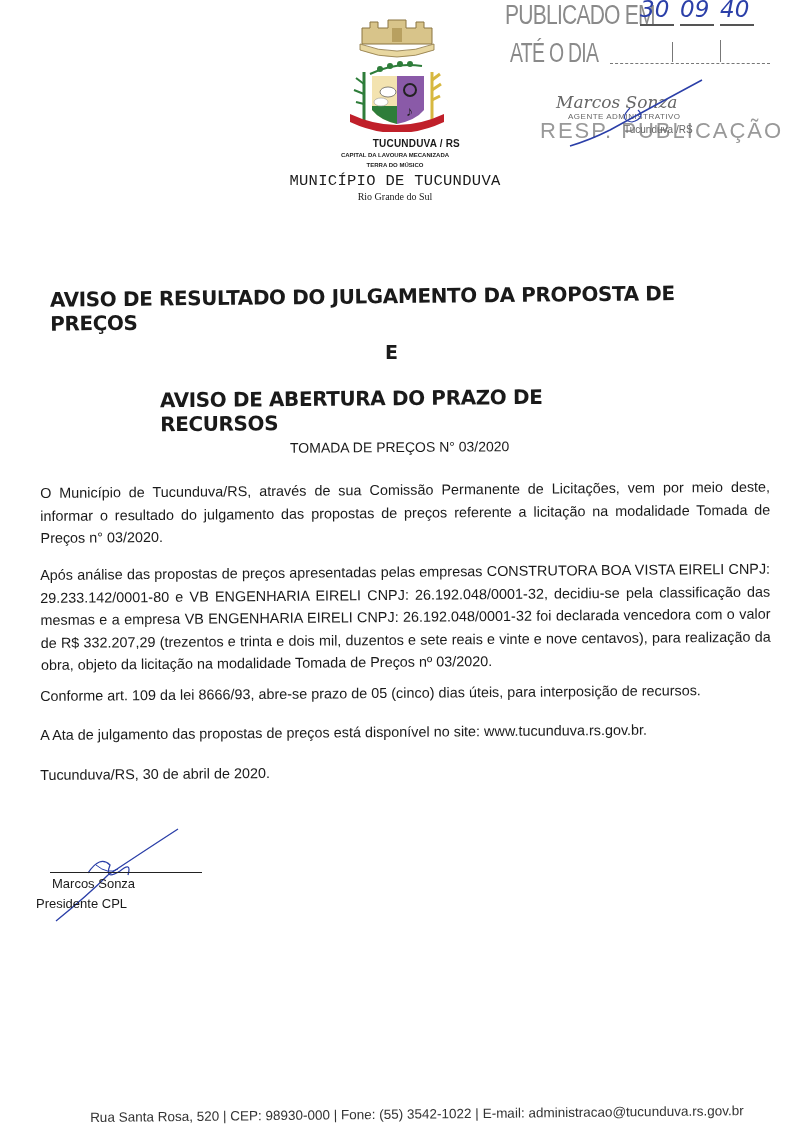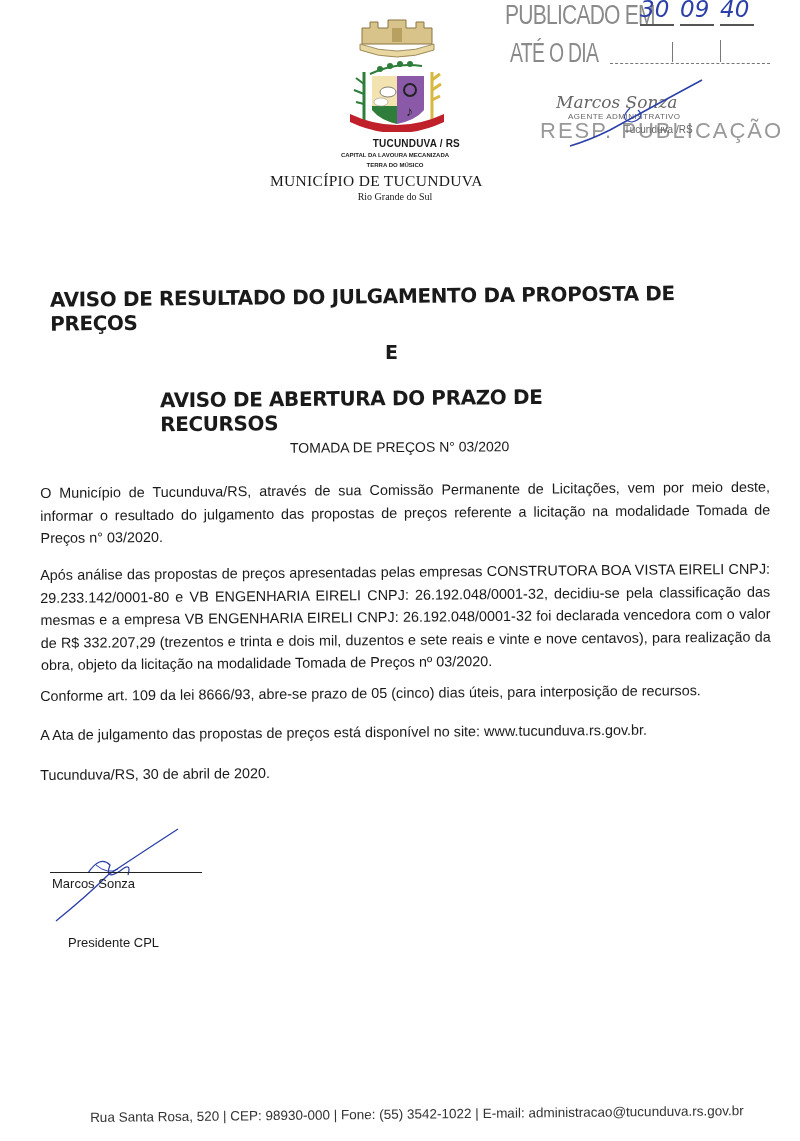--- a/index.html
+++ b/index.html
@@ -6,21 +6,21 @@
     body {
       width: 800px; height: 1141px; background: #ffffff; position: relative; overflow: hidden;
       font-family: "Liberation Sans", sans-serif; color: #1a1a1a;
     }
     .abs { position: absolute; }
     
     .emblem { left: 340px; top: 14px; width: 115px; height: 118px; }
     .city-name { left: 330px; top: 138px; width: 130px; text-align: right; font-weight: bold; font-size: 10px; letter-spacing: 0.2px; }
     .city-sub1 { left: 320px; top: 152px; width: 150px; text-align: center; font-weight: bold; font-size: 6px; }
     .city-sub2 { left: 320px; top: 162px; width: 150px; text-align: center; font-weight: bold; font-size: 6px; }
-    .municipio { left: 270px; top: 172px; width: 250px; font-family: Liberation Serif, serif; font-size: 15.5px; letter-spacing: 0.3px; }
+    .municipio { left: 270px; top: 172px; width: 250px; text-align: center; font-family: Liberation Mono, monospace; font-size: 15.5px; letter-spacing: 0.3px; }
     .estado { left: 270px; top: 191px; width: 250px; text-align: center; font-family: "Liberation Serif", serif; font-size: 10px; }
 
     
     .stamp { color: #777; font-family: "Liberation Sans Narrow", "Liberation Sans", sans-serif; }
     .stamp-line1 { left: 505px; top: 0px; font-size: 27px; letter-spacing: -1px; color: #8a8a8a; transform: scaleX(0.78); transform-origin: left top; }
     .stamp-line2 { left: 510px; top: 38px; font-size: 27px; letter-spacing: -1px; color: #8a8a8a; transform: scaleX(0.72); transform-origin: left top; }
     .hand { color: #2b3fa8; font-family: "DejaVu Sans", sans-serif; font-style: italic; font-size: 23px; }
     .stamp-date { left: 640px; top: 0px; width: 120px; height: 26px; }
     .date-seg { position: absolute; bottom: 0; border-bottom: 2px solid #555; }
     .date-seg span { position: absolute; bottom: 2px; }
@@ -41,21 +41,21 @@
     .p1 { top: 482px; }
     .p2 { top: 564px; }
     .p3 { top: 685px; }
     .p4 { top: 724px; }
     .p5 { top: 764px; }
     .para b { font-weight: normal; }
 
     
     .sig-line { left: 50px; top: 872px; width: 152px; border-top: 1px solid #222; }
     .sig-name { left: 52px; top: 876px; font-size: 13px; }
-    .sig-role { left: 68px; top: 896px; font-size: 13px; margin-top: 39px; }
+    .sig-role { left: 36px; top: 896px; font-size: 13px; }
     .sig-scribble { left: 48px; top: 825px; width: 140px; height: 100px; }
 
     
     .footer { left: 90px; top: 1110px; font-size: 13.5px; color: #333; transform: rotate(-0.6deg); transform-origin: left top; font-family: "Liberation Sans", sans-serif; }
   </style>
 </head>
 <body>
 
 <div class="abs emblem">
   <svg width="115" height="118" viewBox="0 0 115 118">

